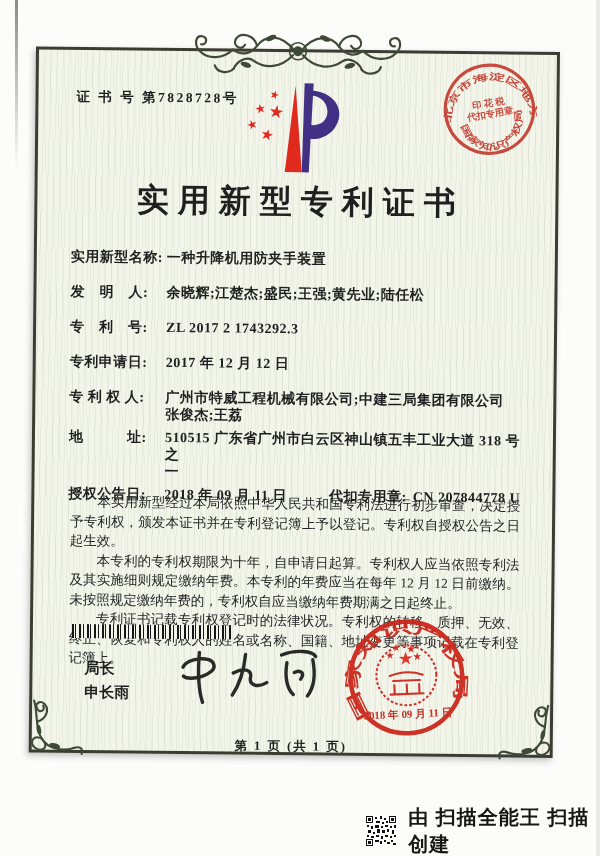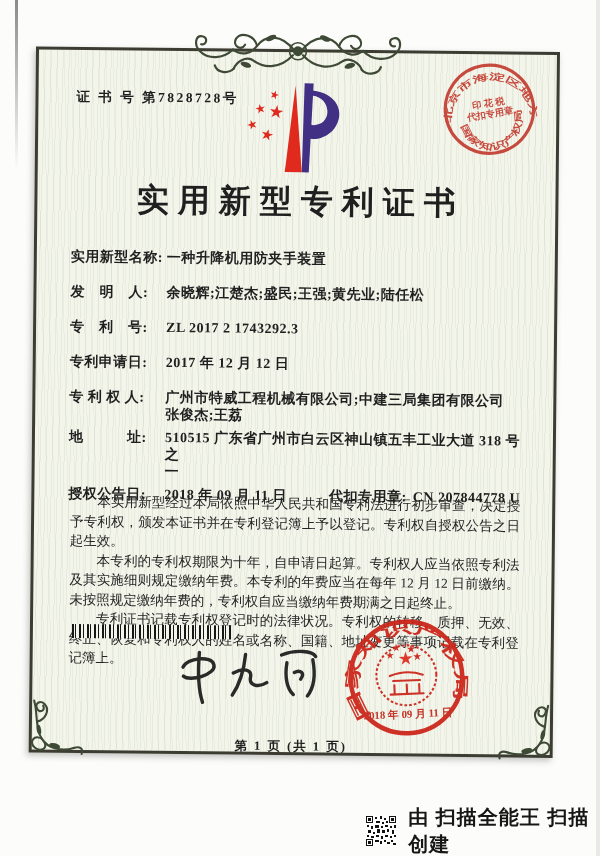--- a/index.html
+++ b/index.html
@@ -168,20 +168,24 @@
     </div>
 
     <div class="body-text">
       <p>本实用新型经过本局依照中华人民共和国专利法进行初步审查，决定授予专利权，颁发本证书并在专利登记簿上予以登记。专利权自授权公告之日起生效。</p>
       <p>本专利的专利权期限为十年，自申请日起算。专利权人应当依照专利法及其实施细则规定缴纳年费。本专利的年费应当在每年 12 月 12 日前缴纳。未按照规定缴纳年费的，专利权自应当缴纳年费期满之日起终止。</p>
       <p>专利证书记载专利权登记时的法律状况。专利权的转移、质押、无效、终止、恢复和专利权人的姓名或名称、国籍、地址变更等事项记载在专利登记簿上。</p>
     </div>
 
     <div class="barcode"></div>
 
+    <div class="sig-block">
+      <div>局长</div>
+      <div>申长雨</div>
+    </div>
 
     <svg class="sig-svg" viewBox="0 0 180 68">
       <g stroke="#141414" fill="none" stroke-width="3.4" stroke-linecap="round" transform="rotate(-3 90 34)" opacity=".9">
         <path d="M30,8 C28,24 27,44 31,58"></path>
         <path d="M13,22 C17,13 42,11 44,21 C46,31 19,37 13,31"></path>
         <path d="M76,12 C74,26 70,40 61,52"></path>
         <path d="M63,30 C73,25 82,27 80,35 C78,43 87,46 96,41"></path>
         <path d="M112,14 C126,9 143,11 146,17"></path>
         <path d="M117,22 C114,36 116,48 122,54"></path>
         <path d="M143,20 C145,34 143,48 136,56"></path>

